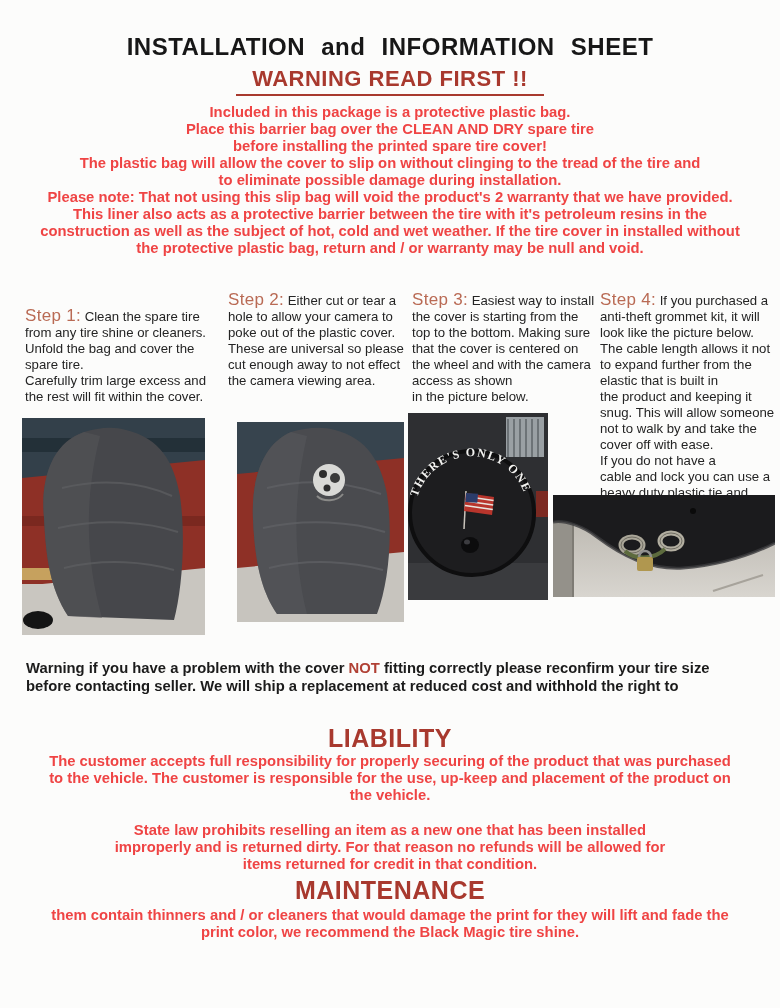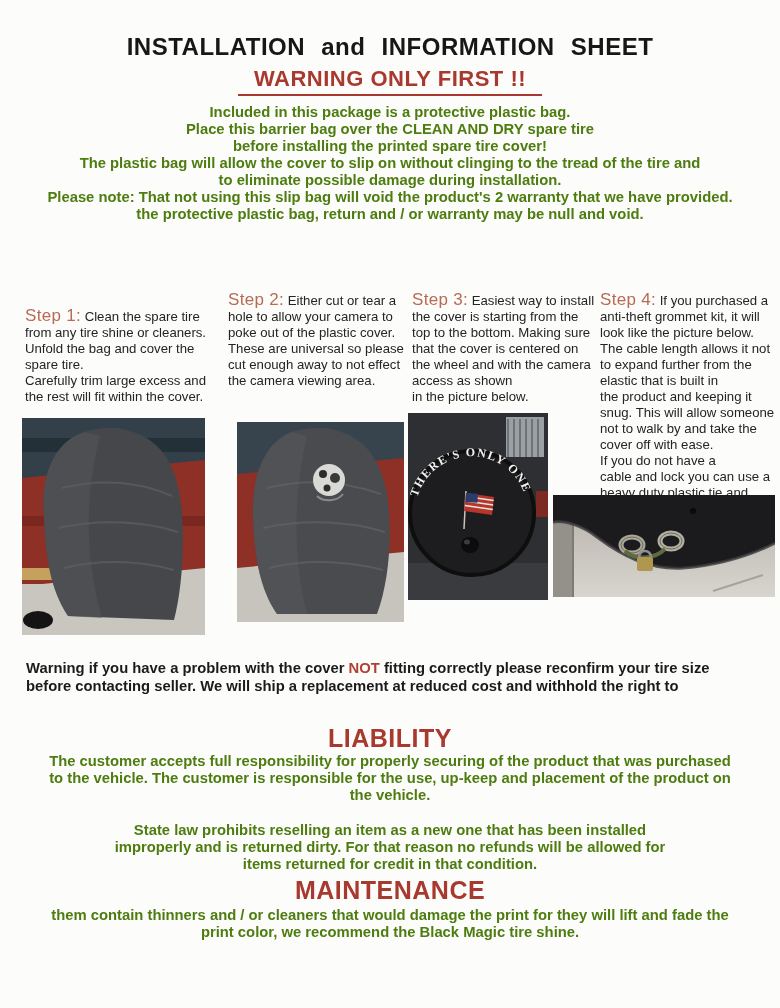--- a/index.html
+++ b/index.html
@@ -11,21 +11,21 @@
   .abs{position:absolute;}
   .center{left:0;width:780px;text-align:center;}
   .page-title{
     top:33px;font-size:24px;font-weight:bold;letter-spacing:.5px;word-spacing:9px;color:#171717;
   }
   .warn-head-wrap{top:66px;}
   .warn-head{
     display:inline-block;font-size:22px;font-weight:bold;color:#a8392e;
     border-bottom:2px solid #a8392e;padding:0 16px 2px 16px;letter-spacing:.5px;
   }
-  .para{font-size:14.8px;font-weight:bold;line-height:17px;color:#4d7c0f;}
+  .para{font-size:14.8px;font-weight:bold;line-height:17px;color:#ef4444;}
   .para .line{white-space:nowrap;}
   .p1{top:104px;}
   .p2{top:189px;}
   .step{position:absolute;font-size:13.2px;line-height:16px;color:#242424;}
   .step-label{font-size:17px;color:#b96a54;letter-spacing:.3px;}
   .step-text{white-space:pre-line;}
   .s1{left:25px;top:308px;width:196px;}
   .s2{left:228px;top:292px;width:184px;}
   .s3{left:412px;top:292px;width:184px;}
   .s4{left:600px;top:292px;width:178px;}
@@ -48,32 +48,34 @@
   .maint-text{top:907px;}
 </style>
 </head>
 <body>
 
 <div class="page">
 
   <div class="abs center page-title">INSTALLATION  and  INFORMATION  SHEET</div>
 
   <div class="abs center warn-head-wrap">
-    <span class="warn-head">WARNING ONLY FIRST !!</span>
+    <span class="warn-head">WARNING READ FIRST !!</span>
   </div>
 
   <div class="abs center para p1">
       <div class="line">Included in this package is a protective plastic bag.</div>
       <div class="line">Place this barrier bag over the CLEAN AND DRY spare tire</div>
       <div class="line">before installing the printed spare tire cover!</div>
       <div class="line">The plastic bag will allow the cover to slip on without clinging to the tread of the tire and</div>
       <div class="line">to eliminate possible damage during installation.</div>
     </div>
   <div class="abs center para p2">
       <div class="line">Please note: That not using this slip bag will void the product's 2 warranty that we have provided.</div>
+      <div class="line">This liner also acts as a protective barrier between the tire with it's petroleum resins in the</div>
+      <div class="line">construction as well as the subject of hot, cold and wet weather.  If the tire cover in installed without</div>
       <div class="line">the protective plastic bag, return and / or warranty may be null and void.</div>
     </div>
 
   <div class="step s1">
     <span class="step-label">Step 1:</span>
     <span class="step-text">Clean the spare tire from any tire shine or cleaners.
 Unfold the bag and cover the spare tire.
 Carefully trim large excess and the rest will fit within the cover.</span>
   </div>
   <div class="step s2">

